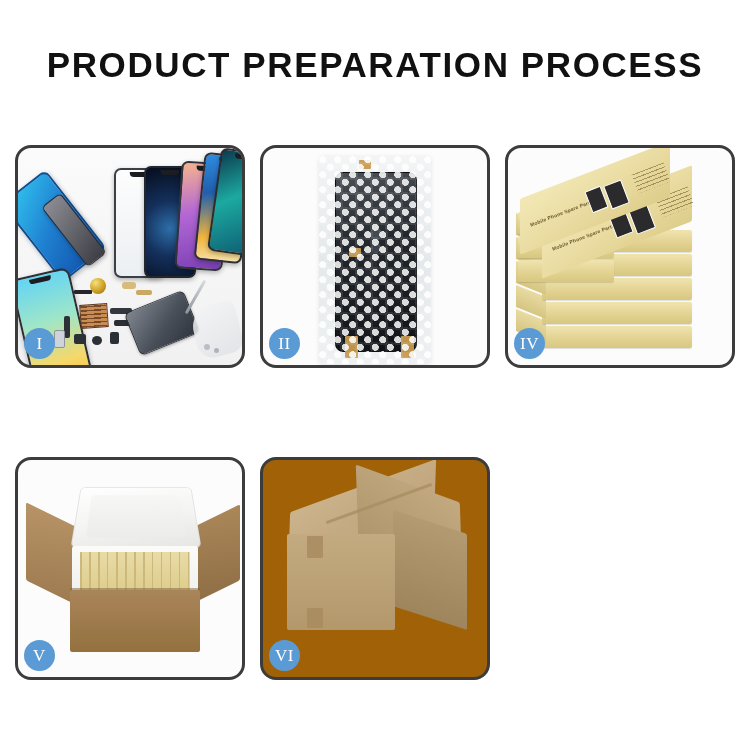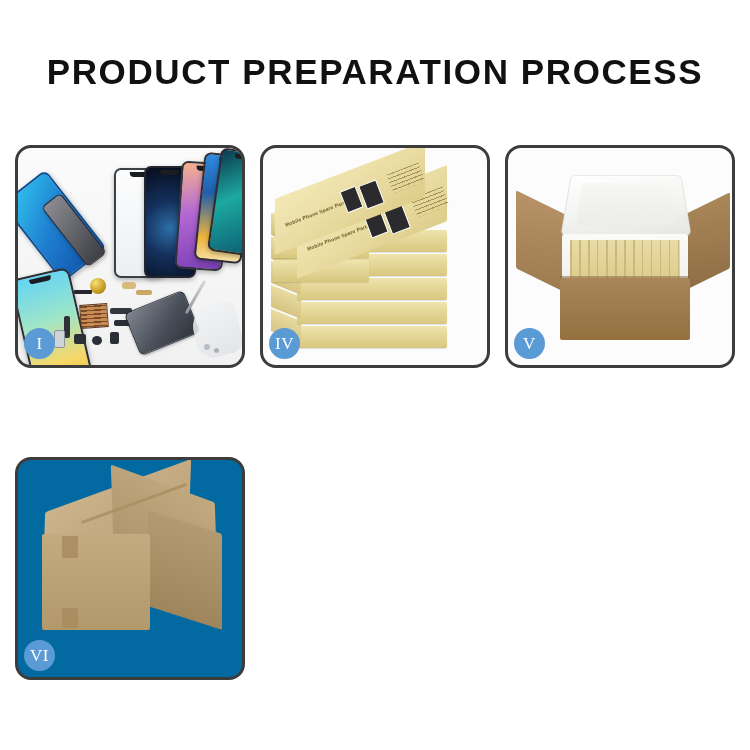--- a/index.html
+++ b/index.html
@@ -7,21 +7,21 @@
     width:750px;height:750px;
     background:#ffffff;
     font-family:"Liberation Sans", sans-serif;
     overflow:hidden;
   }
   .page{position:relative;width:750px;height:750px;}
 
   
   .header{position:absolute;left:0;top:0;width:750px;text-align:center;}
   .title{
-    margin:10px;padding-top:44px;
+    margin:3px;padding-top:44px;
     font-family:"Liberation Sans", sans-serif;
     font-size:35px;font-weight:700;letter-spacing:1.6px;
     color:#111111;line-height:1.05;
     white-space:nowrap;
   }
   .subtitle{
     margin:0;padding-top:10px;
     font-size:14.5px;font-weight:400;color:#1a1a1a;
     letter-spacing:.15px;white-space:nowrap;
   }
@@ -202,21 +202,21 @@
   .v-inner{position:absolute;left:62px;top:92px;width:110px;height:40px;
     background:linear-gradient(180deg,#e8dba6 0%,#ddcd8c 100%);border-radius:1px;
     overflow:hidden;}
   .v-inner:before{content:"";position:absolute;inset:0;
     background:repeating-linear-gradient(90deg,#cbb87a 0 1.5px,transparent 1.5px 9px);}
   .v-body{position:absolute;left:52px;top:130px;width:130px;height:62px;
     background:linear-gradient(180deg,#a9855a 0%,#94713f 100%);border-radius:2px;}
   .v-edge{position:absolute;left:52px;top:128px;width:130px;height:6px;background:#7d5f36;opacity:.5;}
 
   
-  .p6{background:#0369a1;}
+  .p6{background:#a16207;}
   .c-top{position:absolute;left:26px;top:26px;width:146px;height:66px;
     background:linear-gradient(160deg,#cbb38b 0%,#bda078 100%);
     transform:skewY(-20deg) skewX(-2deg);border-radius:2px;}
   .c-top2{position:absolute;left:94px;top:24px;width:104px;height:70px;
     background:linear-gradient(200deg,#c2a97f 0%,#b0966c 100%);
     transform:skewY(20deg) skewX(2deg);border-radius:2px;}
   .c-seam{position:absolute;left:60px;top:42px;width:112px;height:3px;
     background:#a98d63;transform:rotate(-20deg);opacity:.8;}
   .c-front{position:absolute;left:24px;top:74px;width:108px;height:96px;
     background:linear-gradient(180deg,#c4aa80 0%,#b3986c 100%);border-radius:2px;}
@@ -273,20 +273,37 @@
         <div class="spk" style="left:36px;top:182px;width:9px;height:16px;background:#cfd4da;border:1px solid #8d939b;"></div>
         <div class="back-h"></div>
         <div class="tweez"></div>
         <div class="hand"></div>
         <div class="spk" style="left:186px;top:196px;width:6px;height:6px;border-radius:50%;background:#b9bec5;"></div>
         <div class="spk" style="left:196px;top:200px;width:5px;height:5px;border-radius:50%;background:#aeb3ba;"></div>
       </div>
       <div class="badge">I</div>
     </div>
 
+    <div class="panel p2">
+      <div class="scene">
+        <div class="bw-bag">
+          <div class="bw-screen">
+            <span class="bw-cam"></span>
+            <span class="bw-cam2"></span>
+            <span class="bw-flex"></span>
+          </div>
+          <div class="tape" style="left:40px;top:4px;width:12px;height:9px;"></div>
+          <div class="tape" style="left:30px;top:92px;width:12px;height:9px;"></div>
+          <div class="tape" style="left:26px;top:180px;width:13px;height:22px;"></div>
+          <div class="tape" style="left:82px;top:180px;width:13px;height:22px;"></div>
+          <div class="bubbles"></div>
+        </div>
+      </div>
+      <div class="badge">II</div>
+    </div>
 
 
     <div class="panel p4">
       <div class="scene stack">
 
         <div class="sbox" style="left:34px;top:178px;">
             <span class="side"></span>
           </div>
         <div class="sbox" style="left:34px;top:154px;">
             <span class="side"></span>

